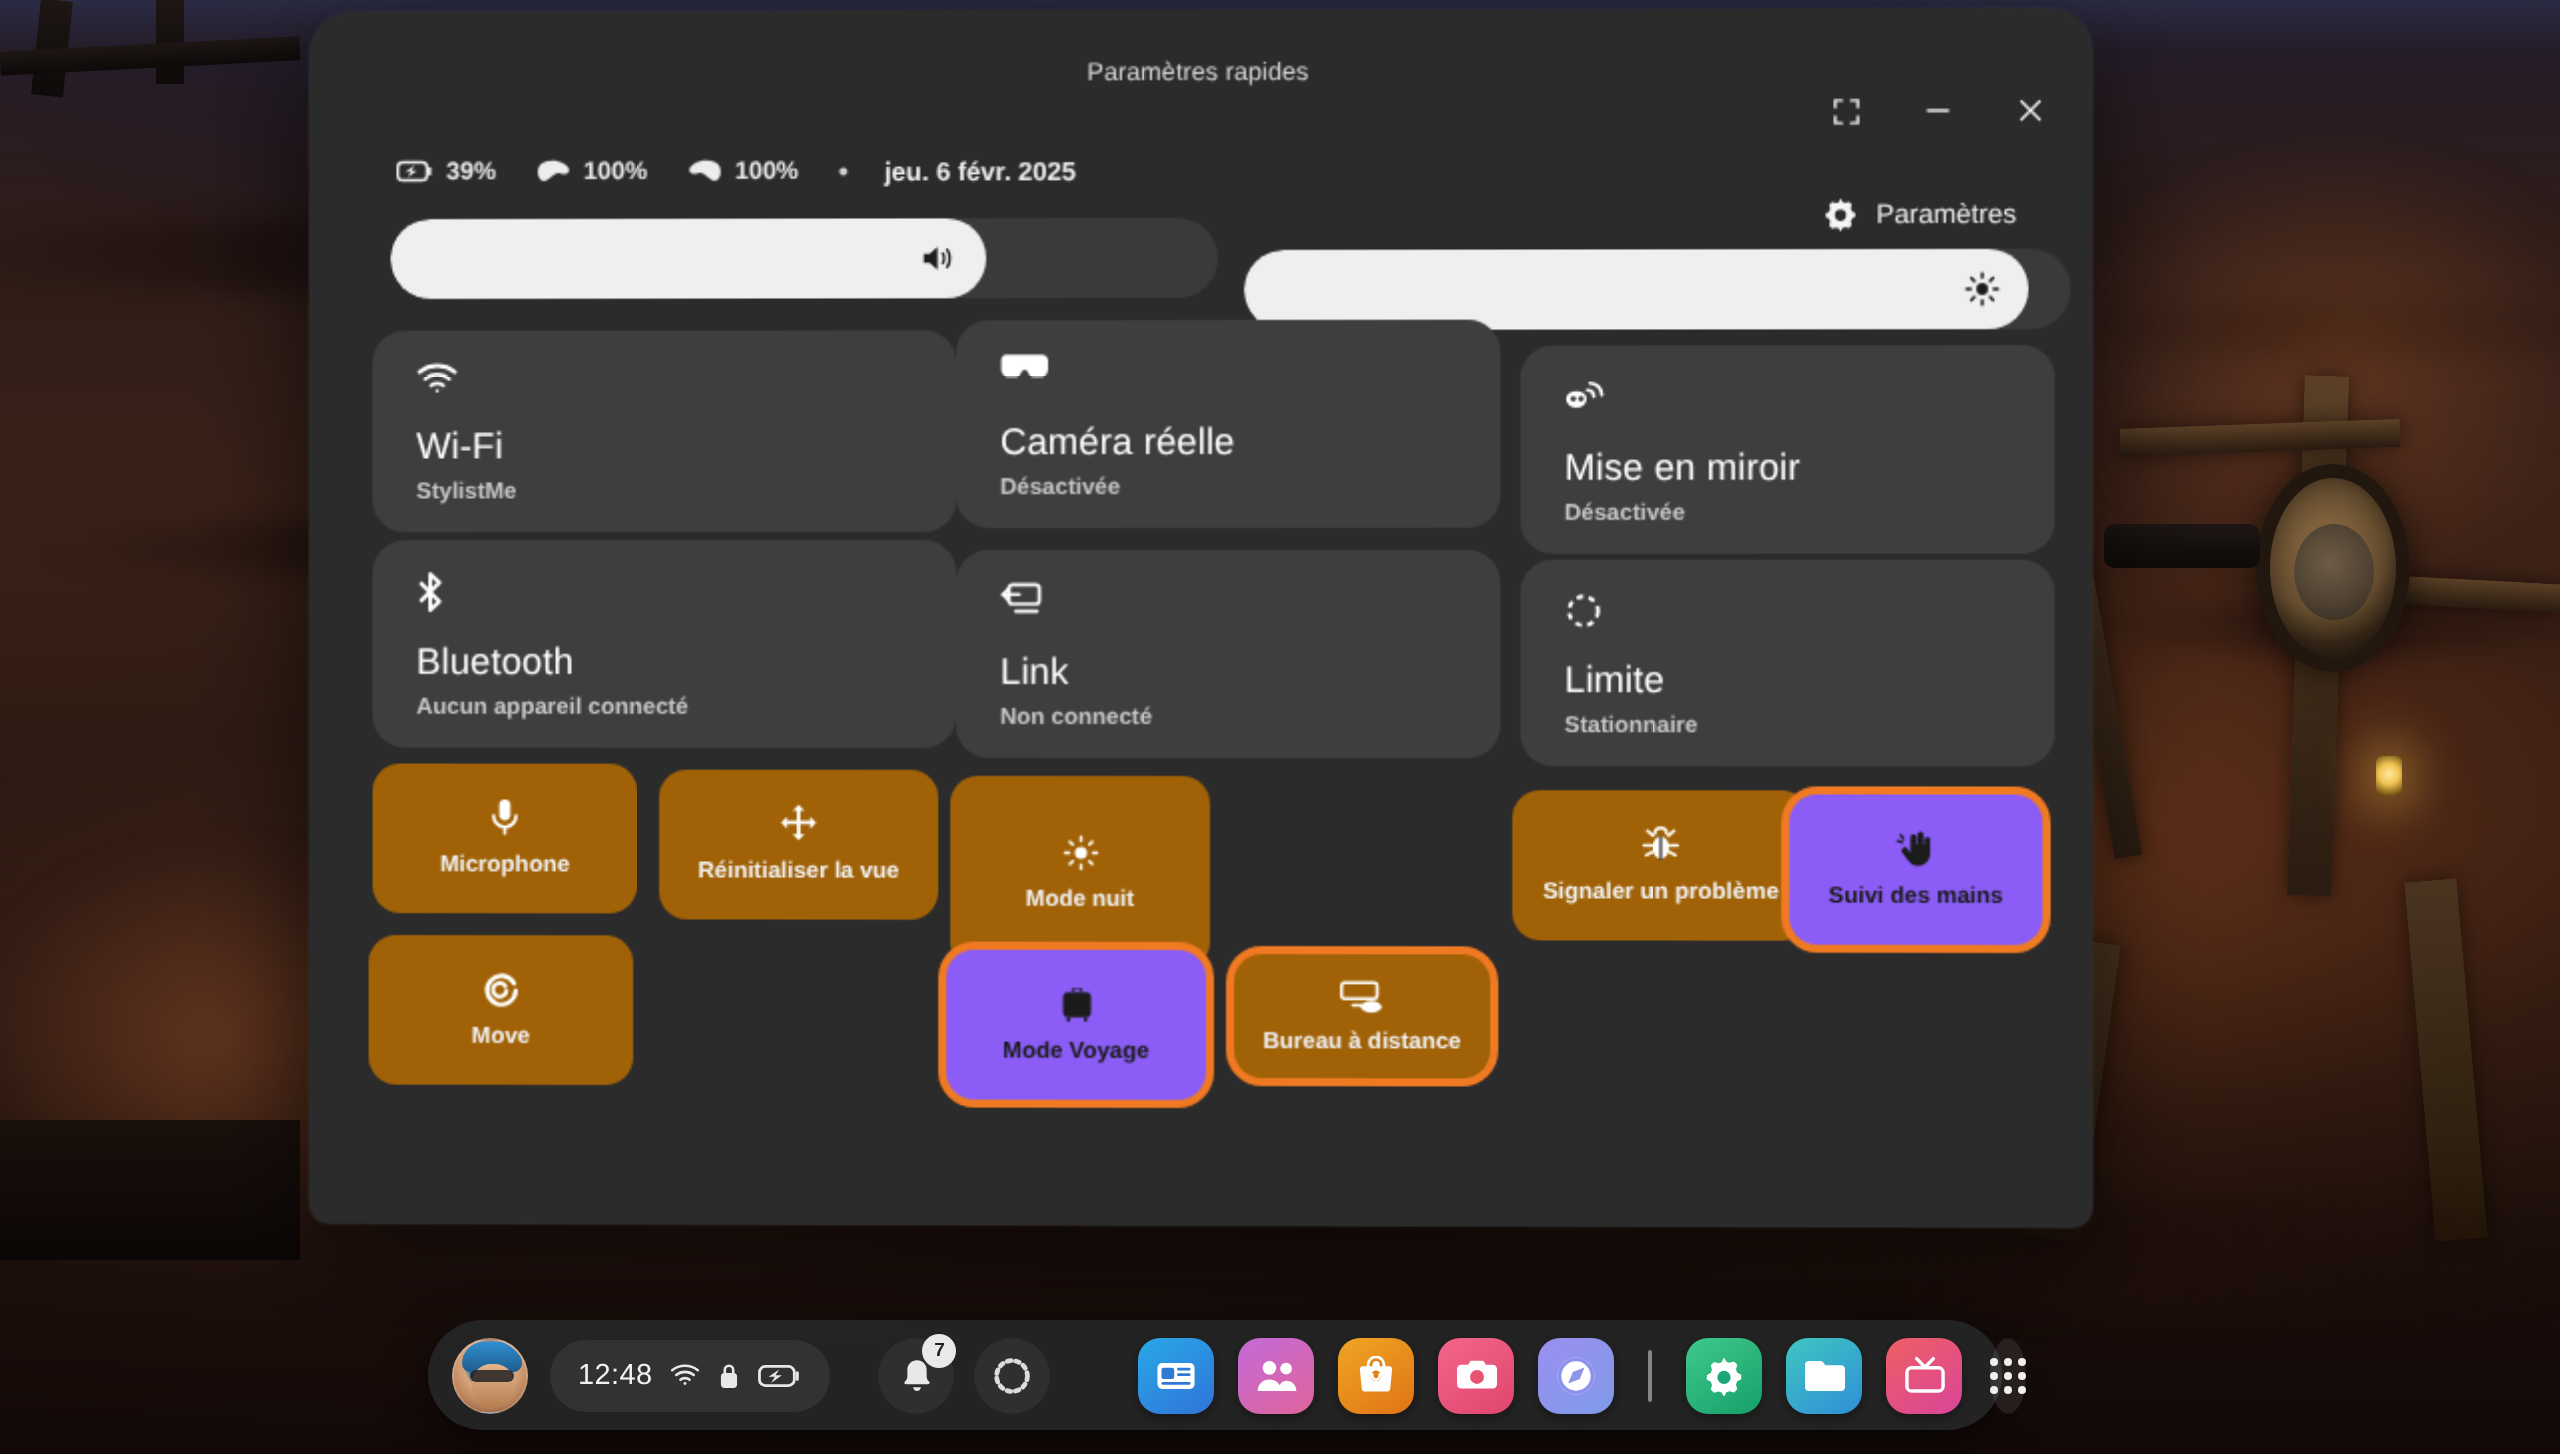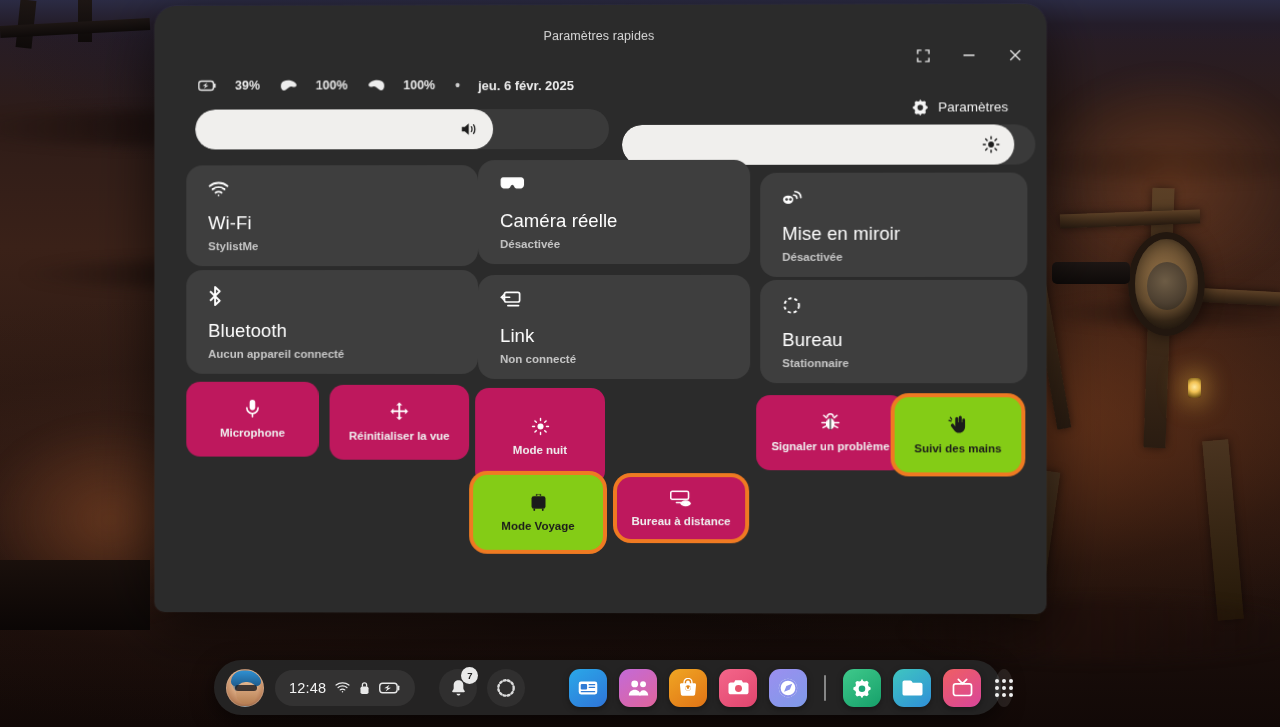--- a/index.html
+++ b/index.html
@@ -91,21 +91,21 @@
     display: flex; align-items: center; justify-content: center;
     color: #e6e6e6; cursor: pointer; border-radius: 6px;
   }
 
   
   .statusrow {
     position: absolute; left: 44px; top: 72px;
     display: flex; align-items: center; gap: 0px;
     font-size: 12.5px; color: #e8e8e8; font-weight: 600;
   }
-  .stat-item { display: flex; align-items: center; gap: 18px; margin-right: 20px; }
+  .stat-item { display: flex; align-items: center; gap: 6px; margin-right: 20px; }
   .stat-dot { color: #cfcfcf; margin-right: 18px; font-size: 14px; }
   .stat-date { font-size: 13px; font-weight: 600; color: #ececec; }
 
   .settings-link {
     position: absolute; right: 38px; top: 94px;
     display: flex; align-items: center; gap: 9px;
     font-size: 13.5px; color: #f0f0f0; cursor: pointer;
   }
 
   
@@ -140,30 +140,30 @@
     font-size: 18.5px; color: #ffffff; font-weight: 400; letter-spacing: 0.1px;
   }
   .tile-sub {
     position: absolute; left: 22px; bottom: 14px;
     font-size: 11.5px; color: #c6c6c6; font-weight: 600;
   }
 
   
   .sbtn {
     position: absolute;
-    background: #be185d;
+    background: #a16207;
     border-radius: 14px;
     cursor: pointer;
     display: flex; flex-direction: column;
     align-items: center; justify-content: center;
     gap: 8px;
     color: #fff;
   }
   .sbtn-label { font-size: 11.5px; font-weight: 600; color: #efefef; text-align: center; line-height: 1.1; }
-  .sbtn.active { background: #84cc16; color: #1b1b1b; border-radius: 14px; }
+  .sbtn.active { background: #8b5cf6; color: #1b1b1b; border-radius: 14px; }
   .sbtn.active .sbtn-label { color: #1b1b1b; }
   .sbtn.hl { box-shadow: 0 0 0 4px #ef7a22; }
 
   
   #taskbar {
     position: absolute;
     left: 214px; top: 660px;
     width: 787px; height: 55px;
     background: rgba(38,38,38,0.93);
     border-radius: 28px;
@@ -405,21 +405,21 @@
     <div class="tile-title">Link</div>
     <div class="tile-sub">Non connecté</div>
   </div>
 
   <div class="tile" style="left:607px; top:275px; width:266px; height:103px;">
     <span class="tile-icon">
       <svg width="19" height="19" viewBox="0 0 20 20" fill="none">
         <circle cx="10" cy="10" r="7.6" stroke="#fff" stroke-width="2" stroke-dasharray="3.4 3"></circle>
       </svg>
     </span>
-    <div class="tile-title">Bureau</div>
+    <div class="tile-title">Limite</div>
     <div class="tile-sub">Stationnaire</div>
   </div>
 
   <div class="sbtn" style="left:32px; top:377px; width:133px; height:75px;">
     <span>
       <svg width="15" height="20" viewBox="0 0 16 21" fill="none" stroke="currentColor" stroke-width="1.7" stroke-linecap="round">
         <rect x="5" y="1" width="6" height="11" rx="3" fill="currentColor" stroke="none"></rect>
         <path d="M2 9.6c0 3.3 2.7 6 6 6s6-2.7 6-6"></path>
         <path d="M8 15.8V19"></path>
       </svg>
@@ -463,20 +463,29 @@
   <div class="sbtn active hl" style="left:741px; top:392px; width:126px; height:75px;">
     <span>
       <svg width="20" height="20" viewBox="0 0 20 20" fill="currentColor">
         <path d="M7.3 8.6V4.3a1.5 1.5 0 1 1 3 0v3.6h.5V3.1a1.5 1.5 0 1 1 3 0v5h.5V5.6a1.4 1.4 0 1 1 2.8 0v6.6c0 3.6-2.4 6.3-5.8 6.3-2.6 0-4.3-1.2-5.4-3.1L3.2 12c-.6-1-.2-2 .7-2.5.8-.4 1.6-.1 2.1.7l1.3 2V8.6z"></path>
         <path d="M2.4 3.2l1.4 1.9M1 6.2l2.2.6" stroke="currentColor" stroke-width="1.2" stroke-linecap="round"></path>
       </svg>
     </span>
     <div class="sbtn-label">Suivi des mains</div>
   </div>
 
+  <div class="sbtn" style="left:30px; top:463px; width:133px; height:75px;">
+    <span>
+      <svg width="20" height="20" viewBox="0 0 20 20" fill="none" stroke="currentColor" stroke-width="2.2" stroke-linecap="round">
+        <path d="M16.2 7.2A7.2 7.2 0 1 0 17 10.8"></path>
+        <path d="M11.8 8.6a3.4 3.4 0 1 0 .5 2.4" stroke-width="2"></path>
+      </svg>
+    </span>
+    <div class="sbtn-label">Move</div>
+  </div>
 
 
   <div class="sbtn active hl" style="left:320px; top:470px; width:130px; height:75px;">
     <span>
       <svg width="17" height="20" viewBox="0 0 18 21" fill="currentColor">
         <path d="M6.2 2.2h5.6v1.8h-1.5V2.9H7.7v1.1H6.2V2.2z"></path>
         <rect x="1.6" y="4.4" width="14.8" height="13.2" rx="2.4"></rect>
         <rect x="3.6" y="17.6" width="1.8" height="2.4" rx="0.8"></rect>
         <rect x="12.6" y="17.6" width="1.8" height="2.4" rx="0.8"></rect>
       </svg>

